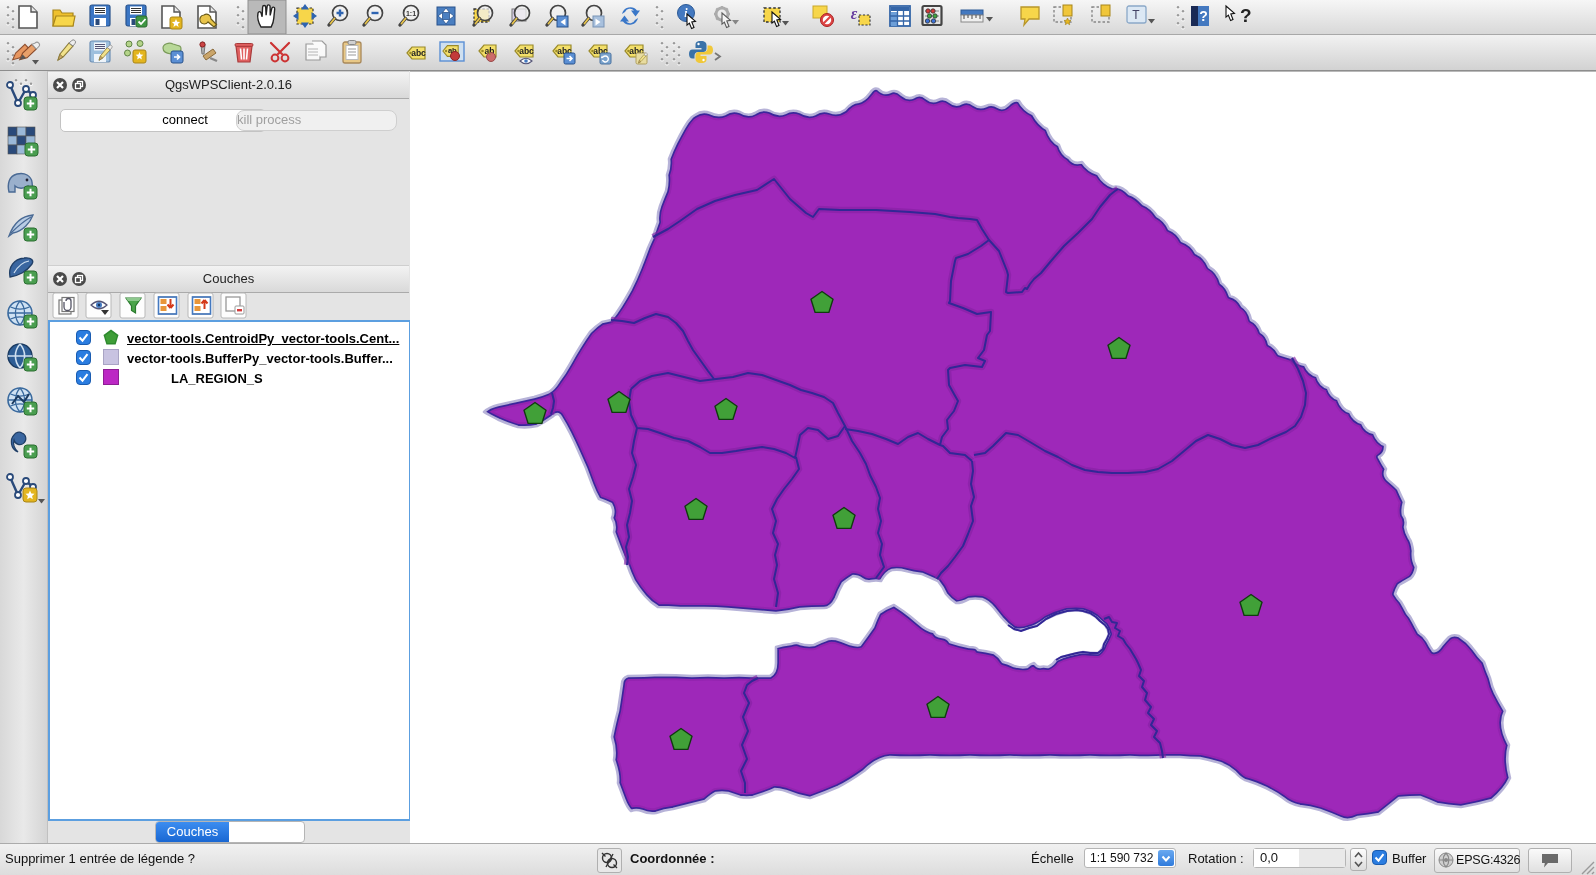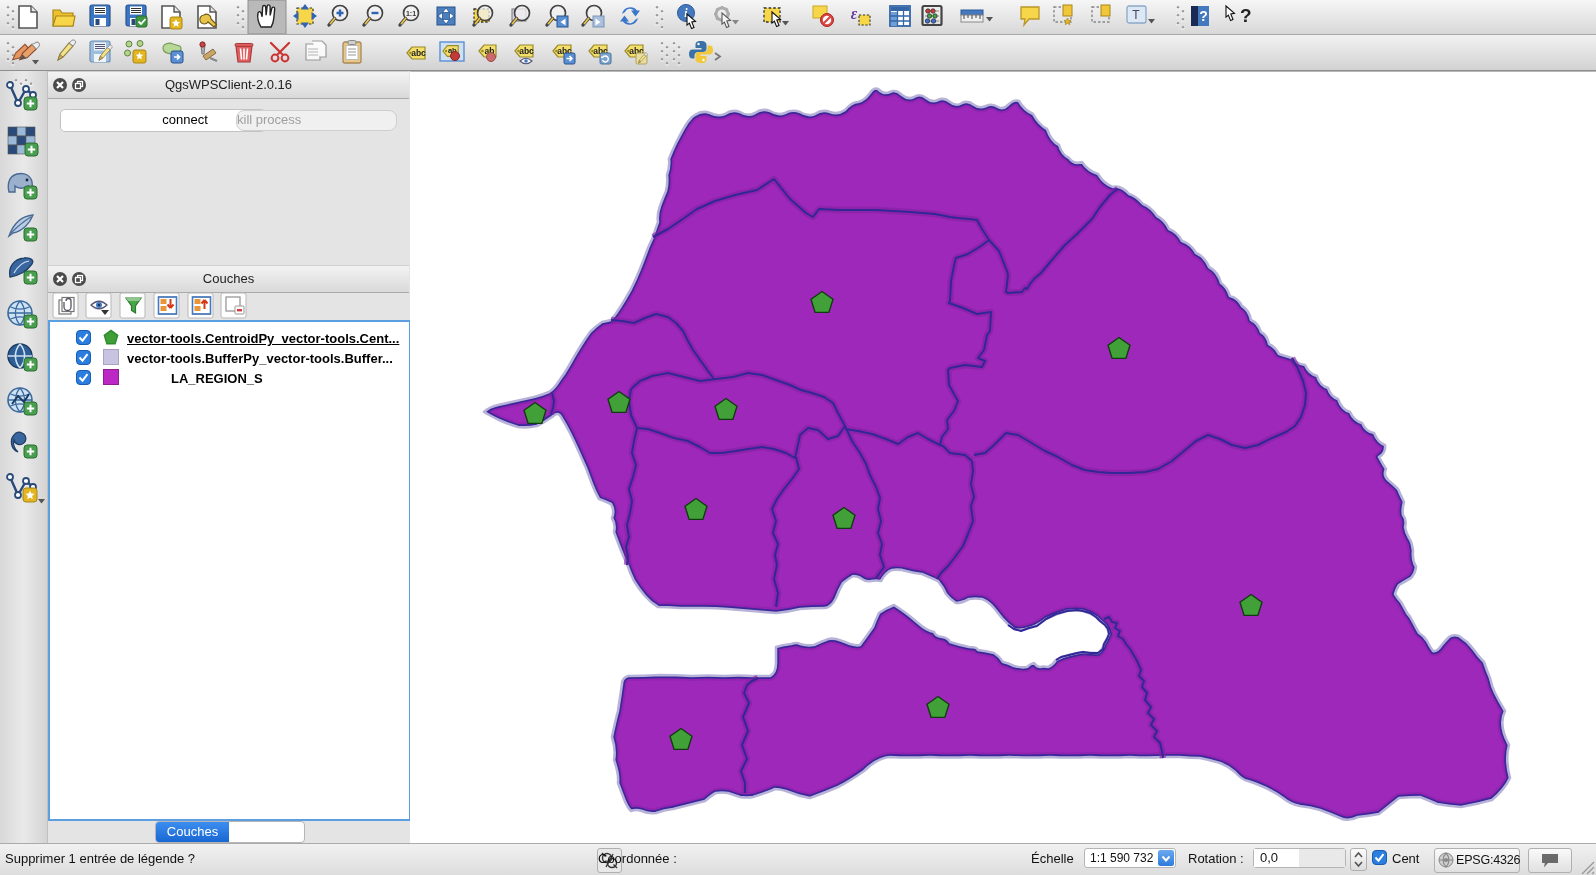--- a/index.html
+++ b/index.html
@@ -614,21 +614,21 @@
   <div class="sbtxt" style="left:5px;">Supprimer 1 entrée de légende ?</div>
   <div class="abs" style="left:597px;top:4px;width:23px;height:23px;border:1px solid #b0b0b0;border-radius:3px;background:#e8e8e8;">
     <svg width="23" height="23">
         <g fill="none" stroke="#333" stroke-width="1.4">
           <circle cx="9" cy="9" r="4.5"></circle>
           <circle cx="14" cy="14" r="4.5"></circle>
           <path d="M4,4 l3.5,3.5 M19,19 l-3.5,-3.5 M15,5 l-7,13"></path>
         </g>
       </svg>
   </div>
-  <div class="sbtxt" style="left:598px;">Coordonnée :</div>
+  <div class="sbtxt" style="left:630px;font-weight:bold;">Coordonnée :</div>
   <div class="sbtxt" style="left:1031px;">Échelle</div>
   <div class="sbox" style="left:1084px;width:92px;">
      <div class="abs" style="left:5px;top:2px;font-size:12px;">1:1 590 732</div>
      <div class="abs" style="right:1px;top:1px;width:16px;height:16px;background:linear-gradient(#6aa9f0,#2f7bdc);border-radius:2.5px;"><svg width="16" height="16">
           <path d="M4.5,6.5 l3.5,4 3.5,-4" fill="none" stroke="#fff" stroke-width="2"></path>
         </svg></div>
   </div>
   <div class="sbtxt" style="left:1188px;">Rotation :</div>
   <div class="sbox" style="left:1253px;width:93px;">
      <div class="abs" style="left:0;top:0;width:45px;height:18px;background:#fff;"></div>
@@ -637,21 +637,21 @@
   </div>
   <div class="abs" style="left:1350px;top:4px;width:15px;height:21px;background:linear-gradient(#fdfdfd,#dcdcdc);border:1px solid #b0b0b0;border-radius:3px;">
     <svg width="15" height="21">
         <path d="M4,8 l3.5,-4 3.5,4 M4,13 l3.5,4 3.5,-4" fill="none" stroke="#555" stroke-width="1.6"></path>
       </svg>
   </div>
   <div class="abs" style="left:1372px;top:6px;width:15px;height:15px;"><svg width="15" height="15">
         <rect x="0.5" y="0.5" width="14" height="14" rx="3.5" fill="#2b7de0" stroke="#1a5cb0"></rect>
         <path d="M3.5,7.5 l3,3.2 5,-6.5" stroke="#fff" stroke-width="2" fill="none"></path>
       </svg></div>
-  <div class="sbtxt" style="left:1392px;">Cent</div>
+  <div class="sbtxt" style="left:1392px;">Buffer</div>
   <div class="abs" style="left:1434px;top:4px;width:84px;height:23px;background:linear-gradient(#fafafa,#e0e0e0);border:1px solid #b0b0b0;border-radius:3px;">
     <svg width="18" height="18" style="position:absolute;left:2px;top:2px;">
         <circle cx="9" cy="9" r="7" fill="#cfcfcf" stroke="#888"></circle>
         <path d="M2,9 h14 M9,2 a10,10 0 0,0 0,14 M9,2 a10,10 0 0,1 0,14" fill="none" stroke="#888" stroke-width="1.2"></path>
         <circle cx="9" cy="9" r="2" fill="#888"></circle>
       </svg>
     <div class="abs" style="left:21px;top:4px;font-size:12.5px;letter-spacing:-0.2px;">EPSG:4326</div>
   </div>
   <div class="abs" style="left:1528px;top:4px;width:42px;height:23px;background:linear-gradient(#fafafa,#e0e0e0);border:1px solid #b0b0b0;border-radius:3px;">
     <svg width="42" height="23">

